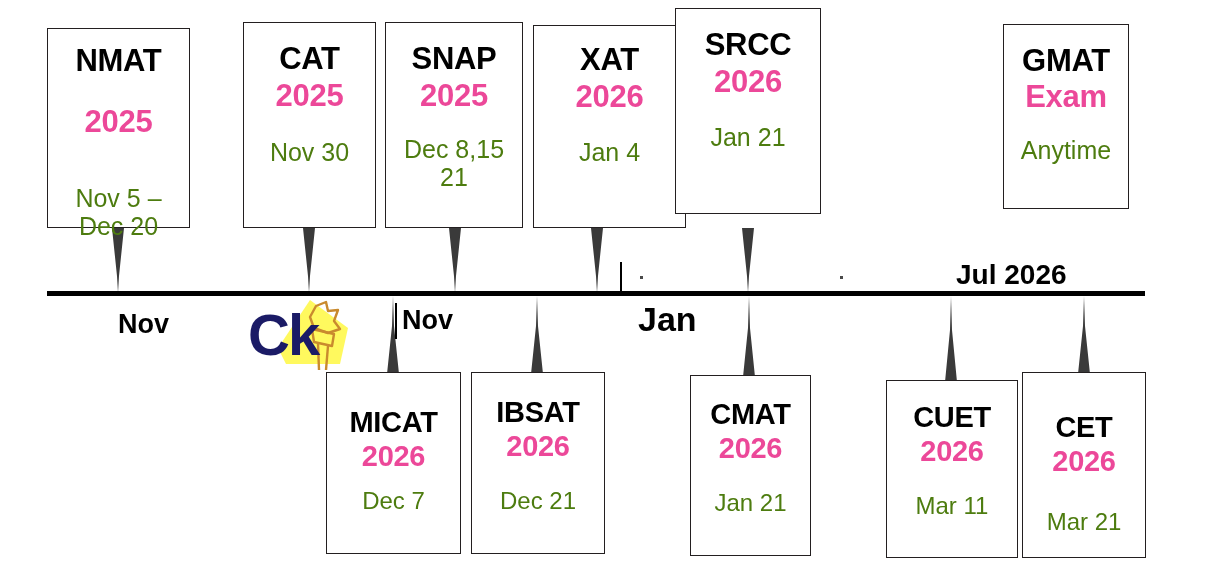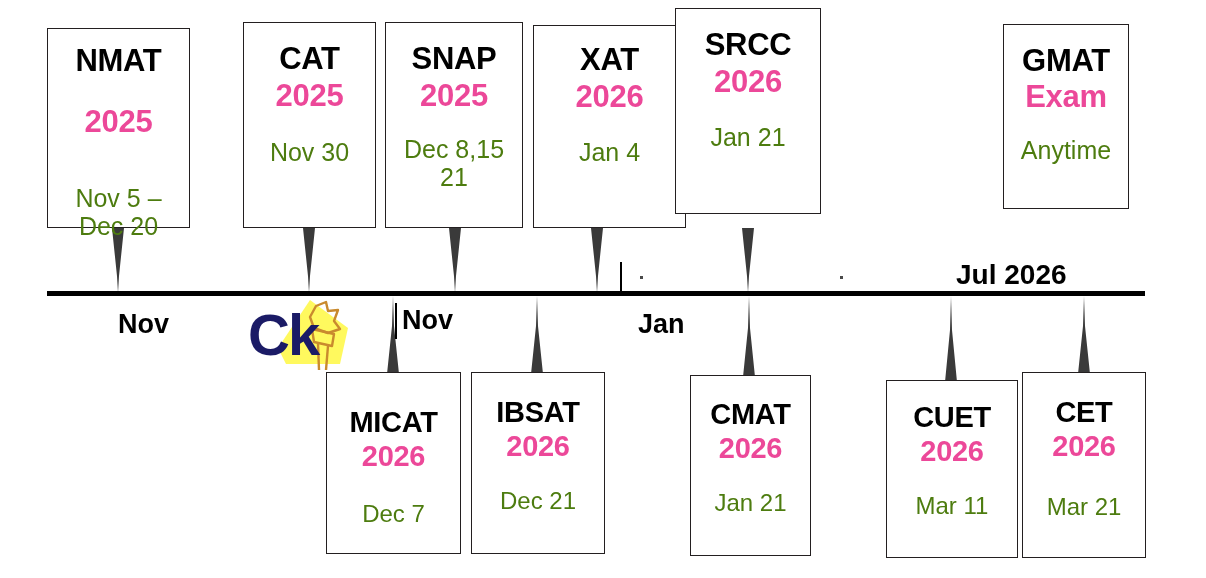--- a/index.html
+++ b/index.html
@@ -181,32 +181,32 @@
   </div>
 
   <div class="exam-card top-card" style="left:1003px; top:24px; width:126px; height:185px;">
     <div class="exam-name" style="margin-top:20px;">GMAT</div>
     <div class="exam-year" style="margin-top:4px;">Exam</div>
     <div class="exam-date" style="margin-top:24px;">Anytime</div>
   </div>
 
   <div class="month-label" style="left:118px; top:309px; font-size:27px;">Nov</div>
   <div class="month-label" style="left:402px; top:305px; font-size:27px;">Nov</div>
-  <div class="month-label" style="left:638px; top:309px; font-size:27px;">Jan</div>
+  <div class="month-label" style="left:638px; top:300px; font-size:34px;">Jan</div>
   <div class="month-label" style="left:956px; top:259px; font-size:28px;">Jul 2026</div>
 
   <div class="spike" style="left:381px; top:296px; width:24px; height:78px;">
     <svg width="24" height="78" viewBox="0 0 24 78">
       <polygon points="12,0 13,30 18,78 6,78 11,30" fill="#3a3a3a"></polygon>
     </svg>
   </div>
   <div class="exam-card bot-card" style="left:326px; top:372px; width:135px; height:182px;">
     <div class="exam-name" style="margin-top:35px;">MICAT</div>
     <div class="exam-year" style="margin-top:4px;">2026</div>
-    <div class="exam-date" style="margin-top:30px;text-align:center;">Dec 7</div>
+    <div class="exam-date" style="margin-top:17px;text-align:center;">Dec 7</div>
   </div>
 
   <div class="spike" style="left:525px; top:296px; width:24px; height:78px;">
     <svg width="24" height="78" viewBox="0 0 24 78">
       <polygon points="12,0 13,30 18,78 6,78 11,30" fill="#3a3a3a"></polygon>
     </svg>
   </div>
   <div class="exam-card bot-card" style="left:471px; top:372px; width:134px; height:182px;">
     <div class="exam-name" style="margin-top:25px;">IBSAT</div>
     <div class="exam-year" style="margin-top:4px;">2026</div>
@@ -234,21 +234,21 @@
     <div class="exam-year" style="margin-top:4px;">2026</div>
     <div class="exam-date" style="margin-top:27px;">Mar 11</div>
   </div>
 
   <div class="spike" style="left:1072px; top:296px; width:24px; height:78px;">
     <svg width="24" height="78" viewBox="0 0 24 78">
       <polygon points="12,0 13,30 18,78 6,78 11,30" fill="#3a3a3a"></polygon>
     </svg>
   </div>
   <div class="exam-card bot-card" style="left:1022px; top:372px; width:124px; height:186px;">
-    <div class="exam-name" style="margin-top:25px;">CET</div>
+    <div class="exam-name" style="margin-top:40px;">CET</div>
     <div class="exam-year" style="margin-top:4px;">2026</div>
     <div class="exam-date" style="margin-top:33px;">Mar 21</div>
   </div>
 
   <div id="watermark" style="left:248px; top:298px; width:110px; height:78px;">
     <svg width="110" height="78" viewBox="0 0 110 78">
 
       <polygon points="62,2 100,30 92,66 38,66 30,50" fill="#fff95e"></polygon>
 
       <path d="M68,8 L78,4 L80,13 L90,12 L86,23 L92,31 L80,35 L66,30 L62,19 Z" fill="none" stroke="#c98a2e" stroke-width="2.4" stroke-linejoin="round"></path>

